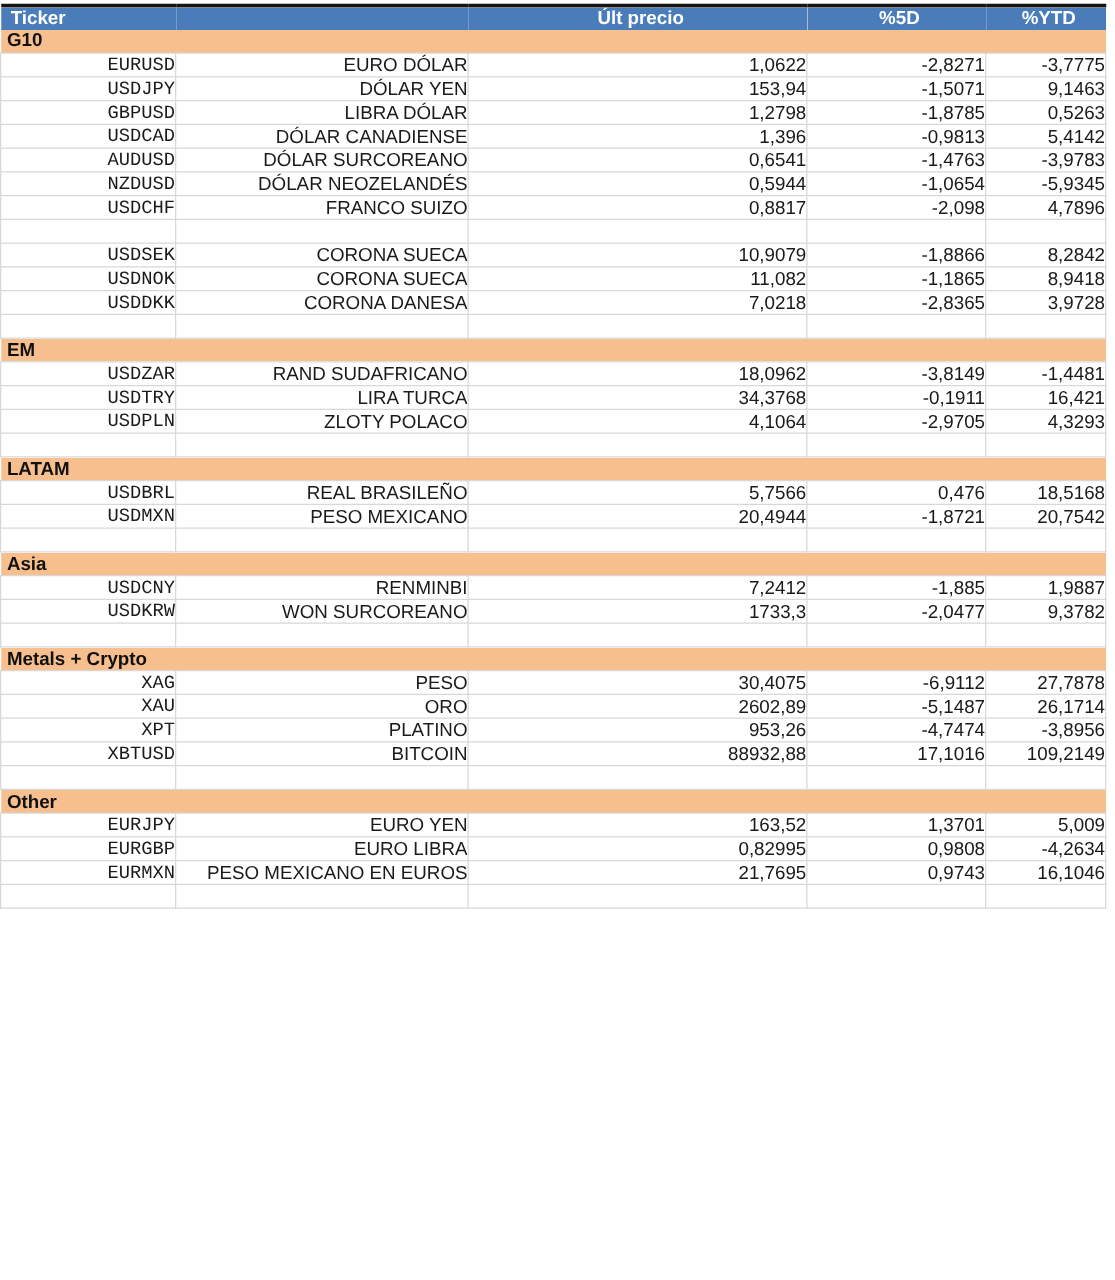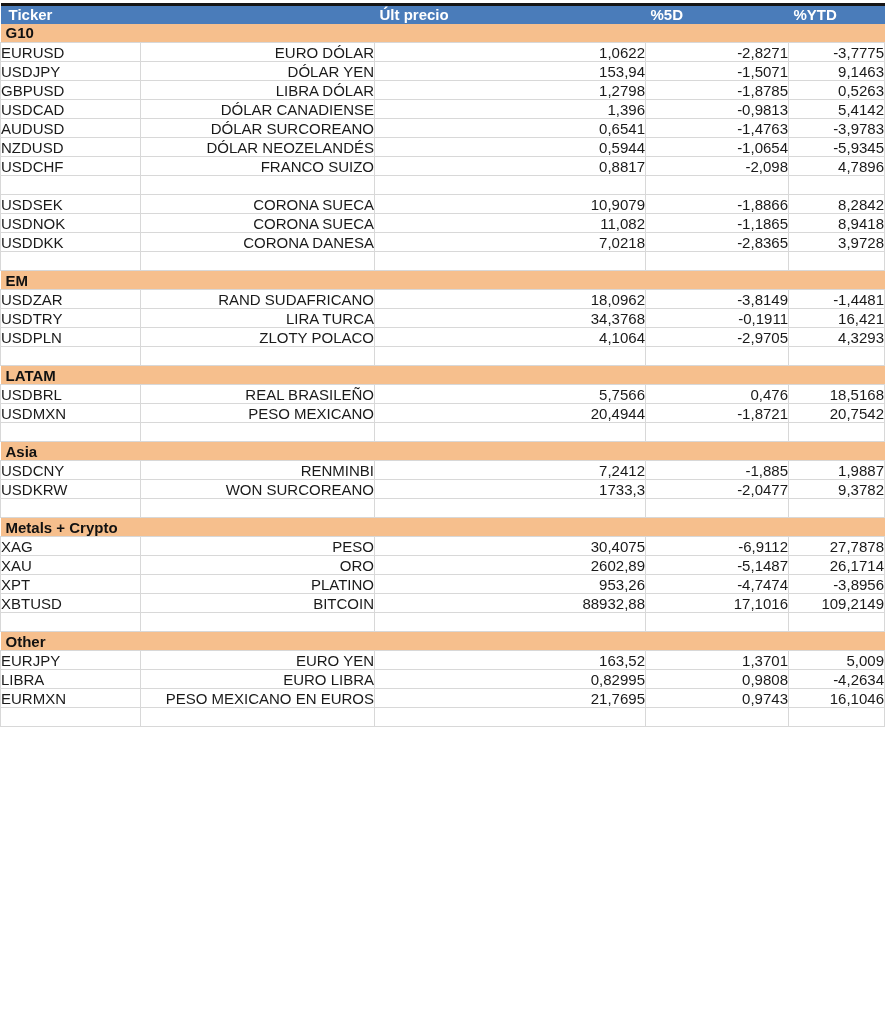--- a/index.html
+++ b/index.html
@@ -33,34 +33,34 @@
   }
   
   tr.header-row th {
     background: #4A7CBA;
     color: #ffffff;
     font-weight: bold;
     text-align: left;
     font-size: 15px;
   }
   tr.header-row th.pad-l { padding-left: 8px; }
-  tr.header-row th.pad-l2 { padding-left: 5px; }
+  tr.header-row th.pad-l2 { padding-left: 5px; text-align: center; }
   
   tr.section-row td {
     background: #F6BF8D;
     font-weight: bold;
     padding-left: 5px;
     color: #111111;
   }
   
   tr.data-row td, tr.spacer-row td {
     background: #ffffff;
     border: 1px solid #D8D8D8;
   }
-  td.c-ticker { padding-left: 8px; text-align: left; }
+  td.c-ticker { padding-left: 8px; text-align: right; font-family: Liberation Mono, monospace; }
   td.c-name   { padding-left: 6px; text-align: right; }
   td.c-num    { padding-right: 6px; text-align: right; }
 </style>
 </head>
 <body>
 
 <div id="canvas">
   <table class="fx">
     <colgroup>
       <col style="width:140px">
@@ -287,21 +287,21 @@
           <td class="" colspan="5">Other</td>
         </tr>
         <tr class="data-row">
           <td class="c-ticker">EURJPY</td>
           <td class="c-name">EURO YEN</td>
           <td class="c-num">163,52</td>
           <td class="c-num">1,3701</td>
           <td class="c-num">5,009</td>
         </tr>
         <tr class="data-row">
-          <td class="c-ticker">LIBRA</td>
+          <td class="c-ticker">EURGBP</td>
           <td class="c-name">EURO LIBRA</td>
           <td class="c-num">0,82995</td>
           <td class="c-num">0,9808</td>
           <td class="c-num">-4,2634</td>
         </tr>
         <tr class="data-row">
           <td class="c-ticker">EURMXN</td>
           <td class="c-name">PESO MEXICANO EN EUROS</td>
           <td class="c-num">21,7695</td>
           <td class="c-num">0,9743</td>

